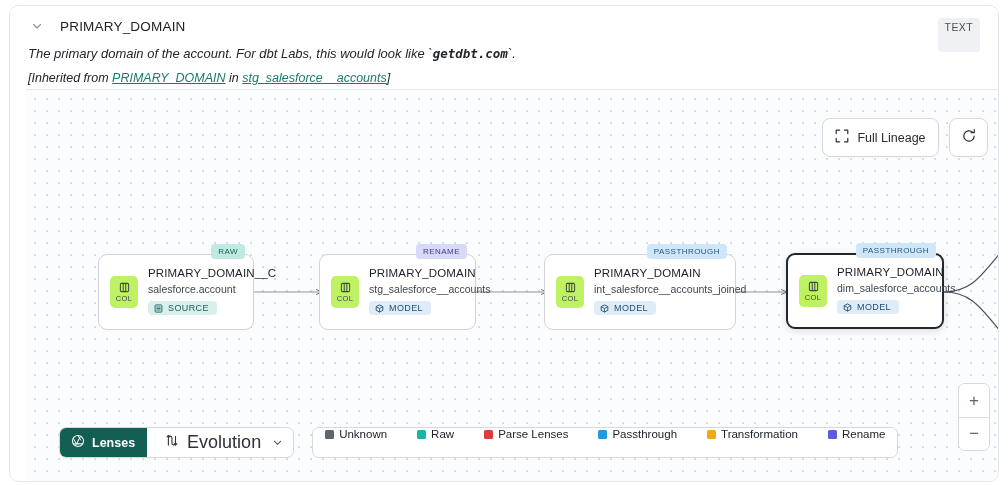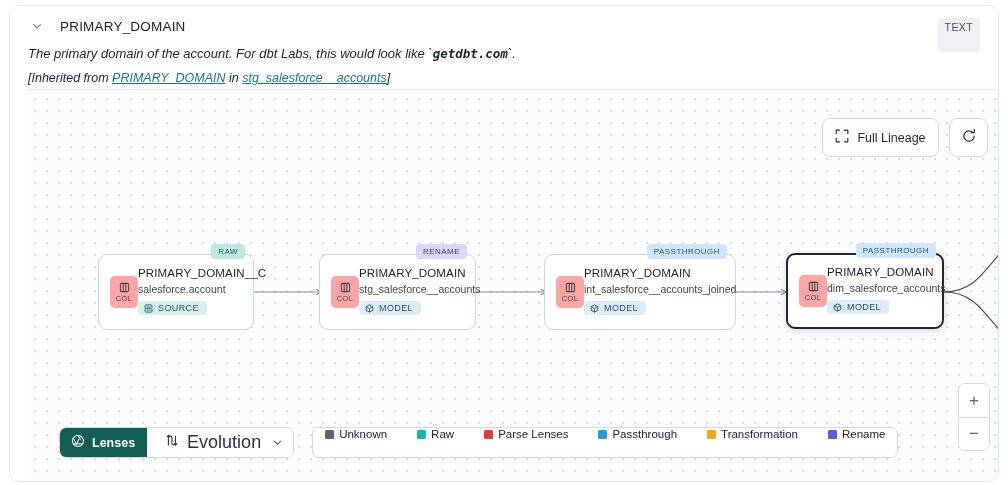--- a/index.html
+++ b/index.html
@@ -160,26 +160,26 @@
     box-shadow: 0 2px 7px rgba(20,25,32,.14);
   }
   .node-inner {
     display: flex;
     align-items: center;
     height: 100%;
     padding: 0 10px 0 11px;
   }
   .col-chip {
     width: 28px; height: 32px;
-    background: #fca5a5;
+    background: #bef264;
     border-radius: 5px;
     display: flex; flex-direction: column;
     align-items: center; justify-content: center;
     flex: none;
-    margin-right: 0;
+    margin-right: 10px;
   }
   .col-chip .glyph { line-height: 0; color: #3f464e; }
   .col-chip .lbl {
     font-size: 7.5px;
     color: #3f464e;
     letter-spacing: .4px;
     margin-top: 1px;
   }
   .node-body { min-width: 0; }
   .node-title {

